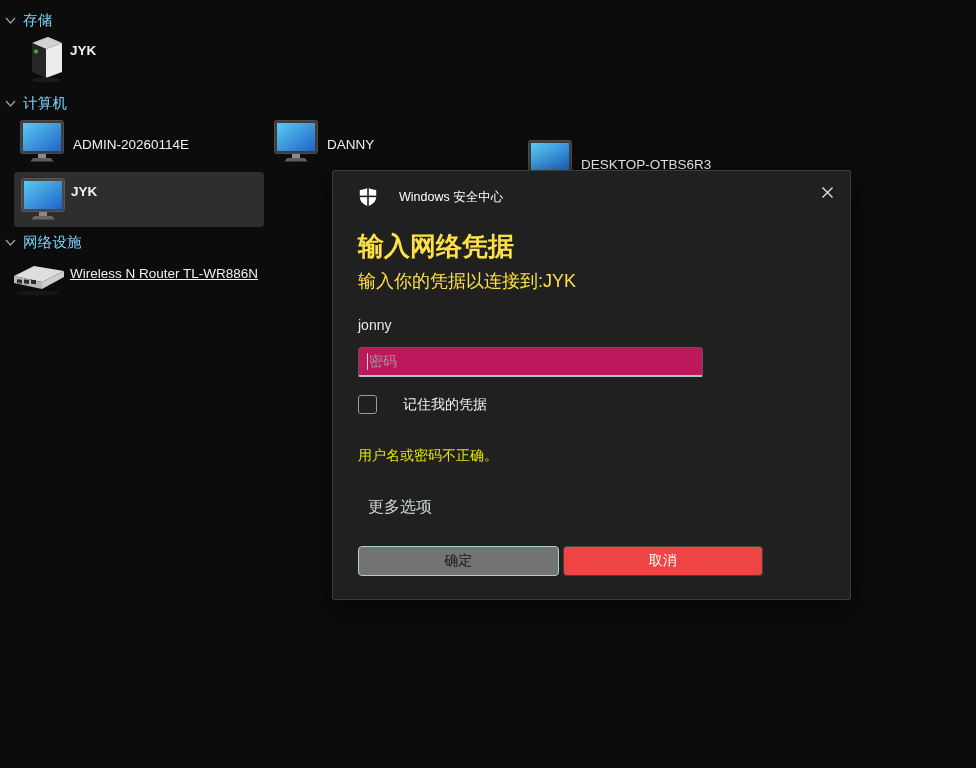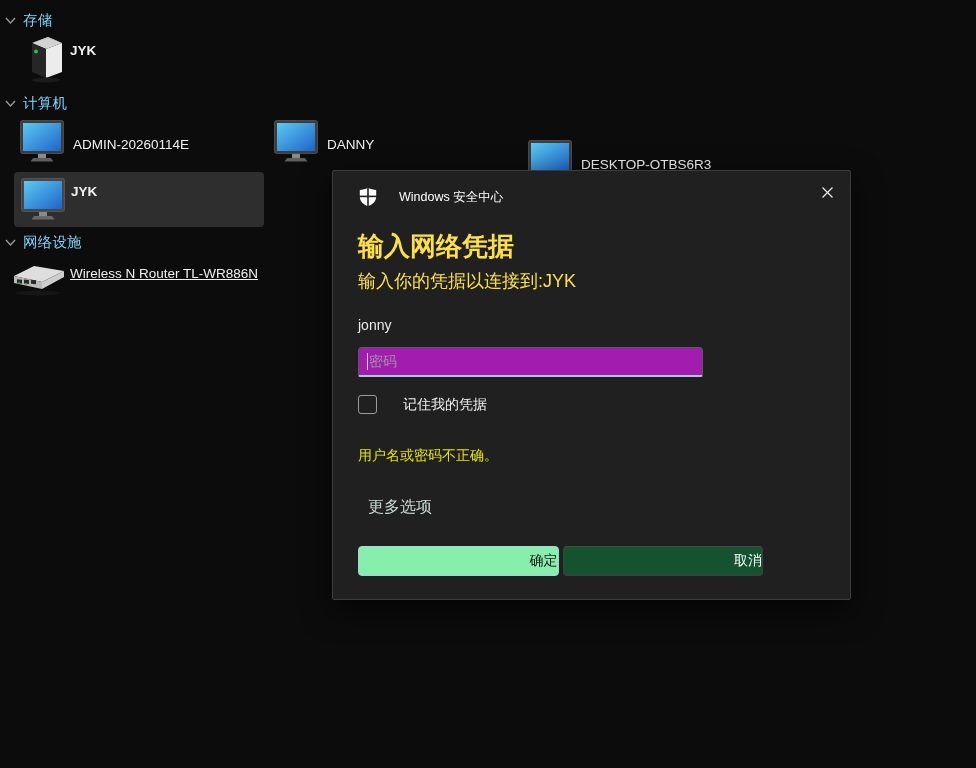--- a/index.html
+++ b/index.html
@@ -79,21 +79,21 @@
   .dlg-username {
     position: absolute; left: 25px; top: 146px;
     font-size: 14px; color: #eaeaea;
   }
   .pwd-wrap {
     position: absolute; left: 25px; top: 176px;
     width: 345px; height: 30px;
   }
   .pwd-input {
     width: 100%; height: 100%;
-    background: #a21caf;
+    background: #be185d;
     border: 1px solid #5a5a5a;
     border-bottom: 2px solid #a3ccd1;
     border-radius: 4px 4px 2px 2px;
     color: #f0f0f0;
     font-size: 14px;
     font-family: "Liberation Sans", "DejaVu Sans", sans-serif;
     padding: 0 8px 2px 10px;
     outline: none;
   }
   .pwd-input::placeholder { color: #9a9a9a; opacity: 1; }
@@ -128,31 +128,29 @@
     display: flex; gap: 4px;
   }
   .btn {
     flex: 1; height: 30px;
     border-radius: 4px;
     font-size: 14px;
     font-family: "Liberation Sans", "DejaVu Sans", sans-serif;
     cursor: pointer;
   }
   .btn-ok {
-    background: #86efac;
+    background: #737373;
     border: 1px solid #a9d2d5;
     color: #1a1a1a;
-    text-align: right;
   }
   .btn-cancel {
-    background: #14532d;
+    background: #ef4444;
     border: 1px solid #3e3e3e;
     border-top-color: #474747;
     color: #ffffff;
-    text-align: right;
   }
 </style>
 </head>
 <body>
 
 <svg width="0" height="0" style="position:absolute">
   <defs>
     <linearGradient id="screenGrad" x1="0" y1="0" x2="1" y2="1">
       <stop offset="0" stop-color="#5bcaf1"></stop>
       <stop offset="1" stop-color="#1f63c9"></stop>

